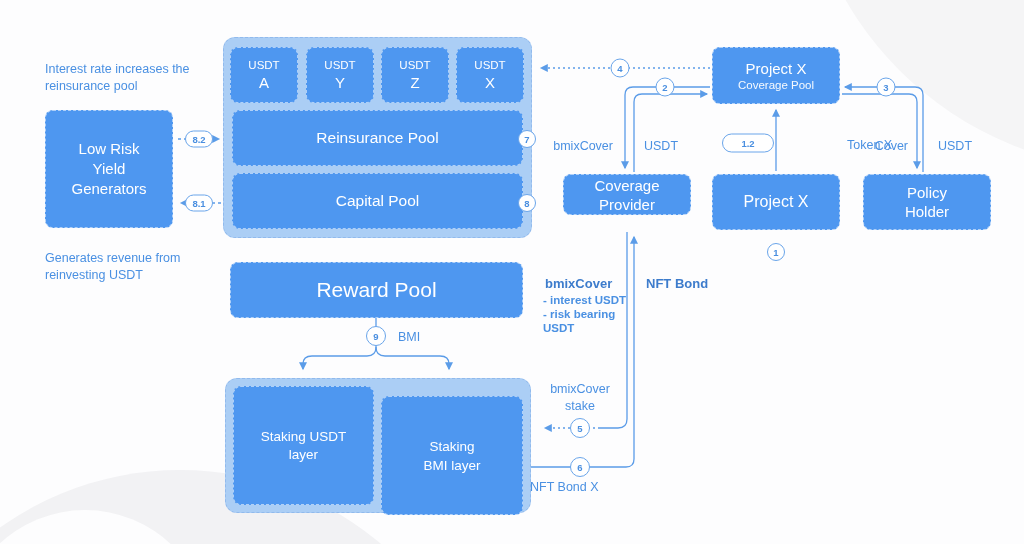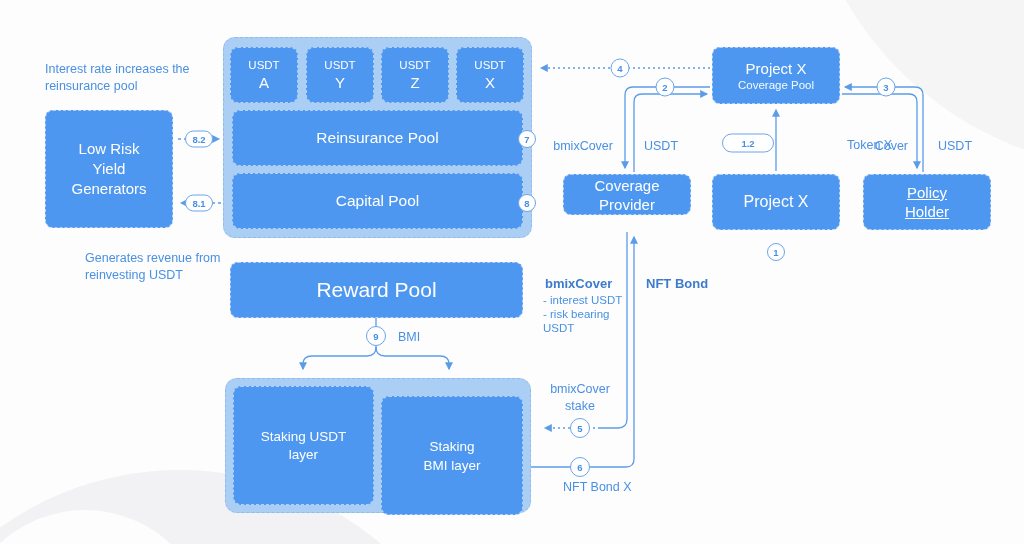--- a/index.html
+++ b/index.html
@@ -29,41 +29,41 @@
     background:#ffffff;border:1.5px solid #6aa5ea;border-radius:999px;
     color:#4a8fe0;font-weight:bold;font-size:9.5px;
     display:flex;align-items:center;justify-content:center;
     transform:translate(-50%,-50%);
   }
   .lbl{
     position:absolute;color:#4a90e2;font-size:12.5px;line-height:16px;
     white-space:pre-line;z-index:25;
   }
   .lbl-bold{font-weight:bold;color:#3d7ccc;font-size:13px;}
-  .lbl-small{font-size:11.5px;line-height:14px;}
+  .lbl-small{font-size:11.5px;line-height:14px;font-weight:bold;}
   .note{
     position:absolute;color:#4a90e2;font-size:12.5px;line-height:17px;
     white-space:pre-line;z-index:25;
   }
   svg.wires{position:absolute;left:0;top:0;z-index:20;}
   .token-sym{font-size:11.5px;line-height:15px;display:block;}
   .token-letter{font-size:15px;line-height:19px;display:block;}
   .pool-title{font-size:15px;line-height:19px;display:block;}
   .pool-sub{font-size:11.5px;line-height:15px;display:block;opacity:.95;}
 </style>
 </head>
 <body>
 
 <div class="blob blob-tr"></div>
 <div class="blob blob-bl"></div>
 <div class="blob blob-bl-cut"></div>
 
 <div class="note" style="left:45px;top:61px;width:180px;">Interest rate increases the
 reinsurance pool</div>
-<div class="note" style="left:45px;top:250px;width:180px;margin-left:40px;">Generates revenue from
+<div class="note" style="left:45px;top:250px;width:180px;">Generates revenue from
 reinvesting USDT</div>
 
 <div class="box" style="left:45px;top:110px;width:128px;height:118px;font-size:15px;line-height:20px;">Low Risk
 Yield
 Generators</div>
 
 <div class="container-light" style="left:223px;top:37px;width:309px;height:201px;"></div>
 <div class="box" style="left:230px;top:47px;width:68px;height:56px;">
   <span><span class="token-sym">USDT</span><span class="token-letter">A</span></span>
 </div>
@@ -86,21 +86,21 @@
 layer</div>
 <div class="box" style="left:381px;top:396px;width:142px;height:119px;font-size:13.5px;line-height:19px;">Staking
 BMI layer</div>
 
 <div class="box" style="left:712px;top:47px;width:128px;height:57px;">
   <span><span class="pool-title">Project X</span><span class="pool-sub">Coverage Pool</span></span>
 </div>
 <div class="box" style="left:563px;top:174px;width:128px;height:41px;font-size:15px;line-height:19px;">Coverage
 Provider</div>
 <div class="box" style="left:712px;top:174px;width:128px;height:56px;font-size:16px;">Project X</div>
-<div class="box" style="left:863px;top:174px;width:128px;height:56px;font-size:15px;line-height:19px;text-decoration:underline;">Policy
+<div class="box" style="left:863px;top:174px;width:128px;height:56px;font-size:15px;line-height:19px;">Policy
 Holder</div>
 
 <svg class="wires" width="1024" height="544" viewBox="0 0 1024 544">
   <defs>
     <marker id="arr" viewBox="0 0 8 8" refX="6.5" refY="4" markerWidth="7" markerHeight="7" orient="auto-start-reverse">
       <path d="M0.5,0.5 L7.5,4 L0.5,7.5 Z" fill="#5b9ce8"></path>
     </marker>
   </defs>
   <g stroke="#5b9ce8" stroke-width="1.3" fill="none">
 
@@ -150,13 +150,13 @@
 <div class="lbl" style="left:838px;top:138px;width:70px;text-align:right;">Cover</div>
 <div class="lbl" style="left:938px;top:138px;">USDT</div>
 <div class="lbl" style="left:398px;top:329px;">BMI</div>
 <div class="lbl lbl-bold" style="left:545px;top:276px;">bmixCover</div>
 <div class="lbl lbl-small" style="left:543px;top:293px;">- interest USDT
 - risk bearing
   USDT</div>
 <div class="lbl lbl-bold" style="left:646px;top:276px;">NFT Bond</div>
 <div class="lbl" style="left:543px;top:381px;width:74px;text-align:center;line-height:17px;">bmixCover
 stake</div>
-<div class="lbl" style="left:563px;top:479px;">NFT Bond X</div>
+<div class="lbl" style="left:530px;top:479px;">NFT Bond X</div>
 
 </body></html>

